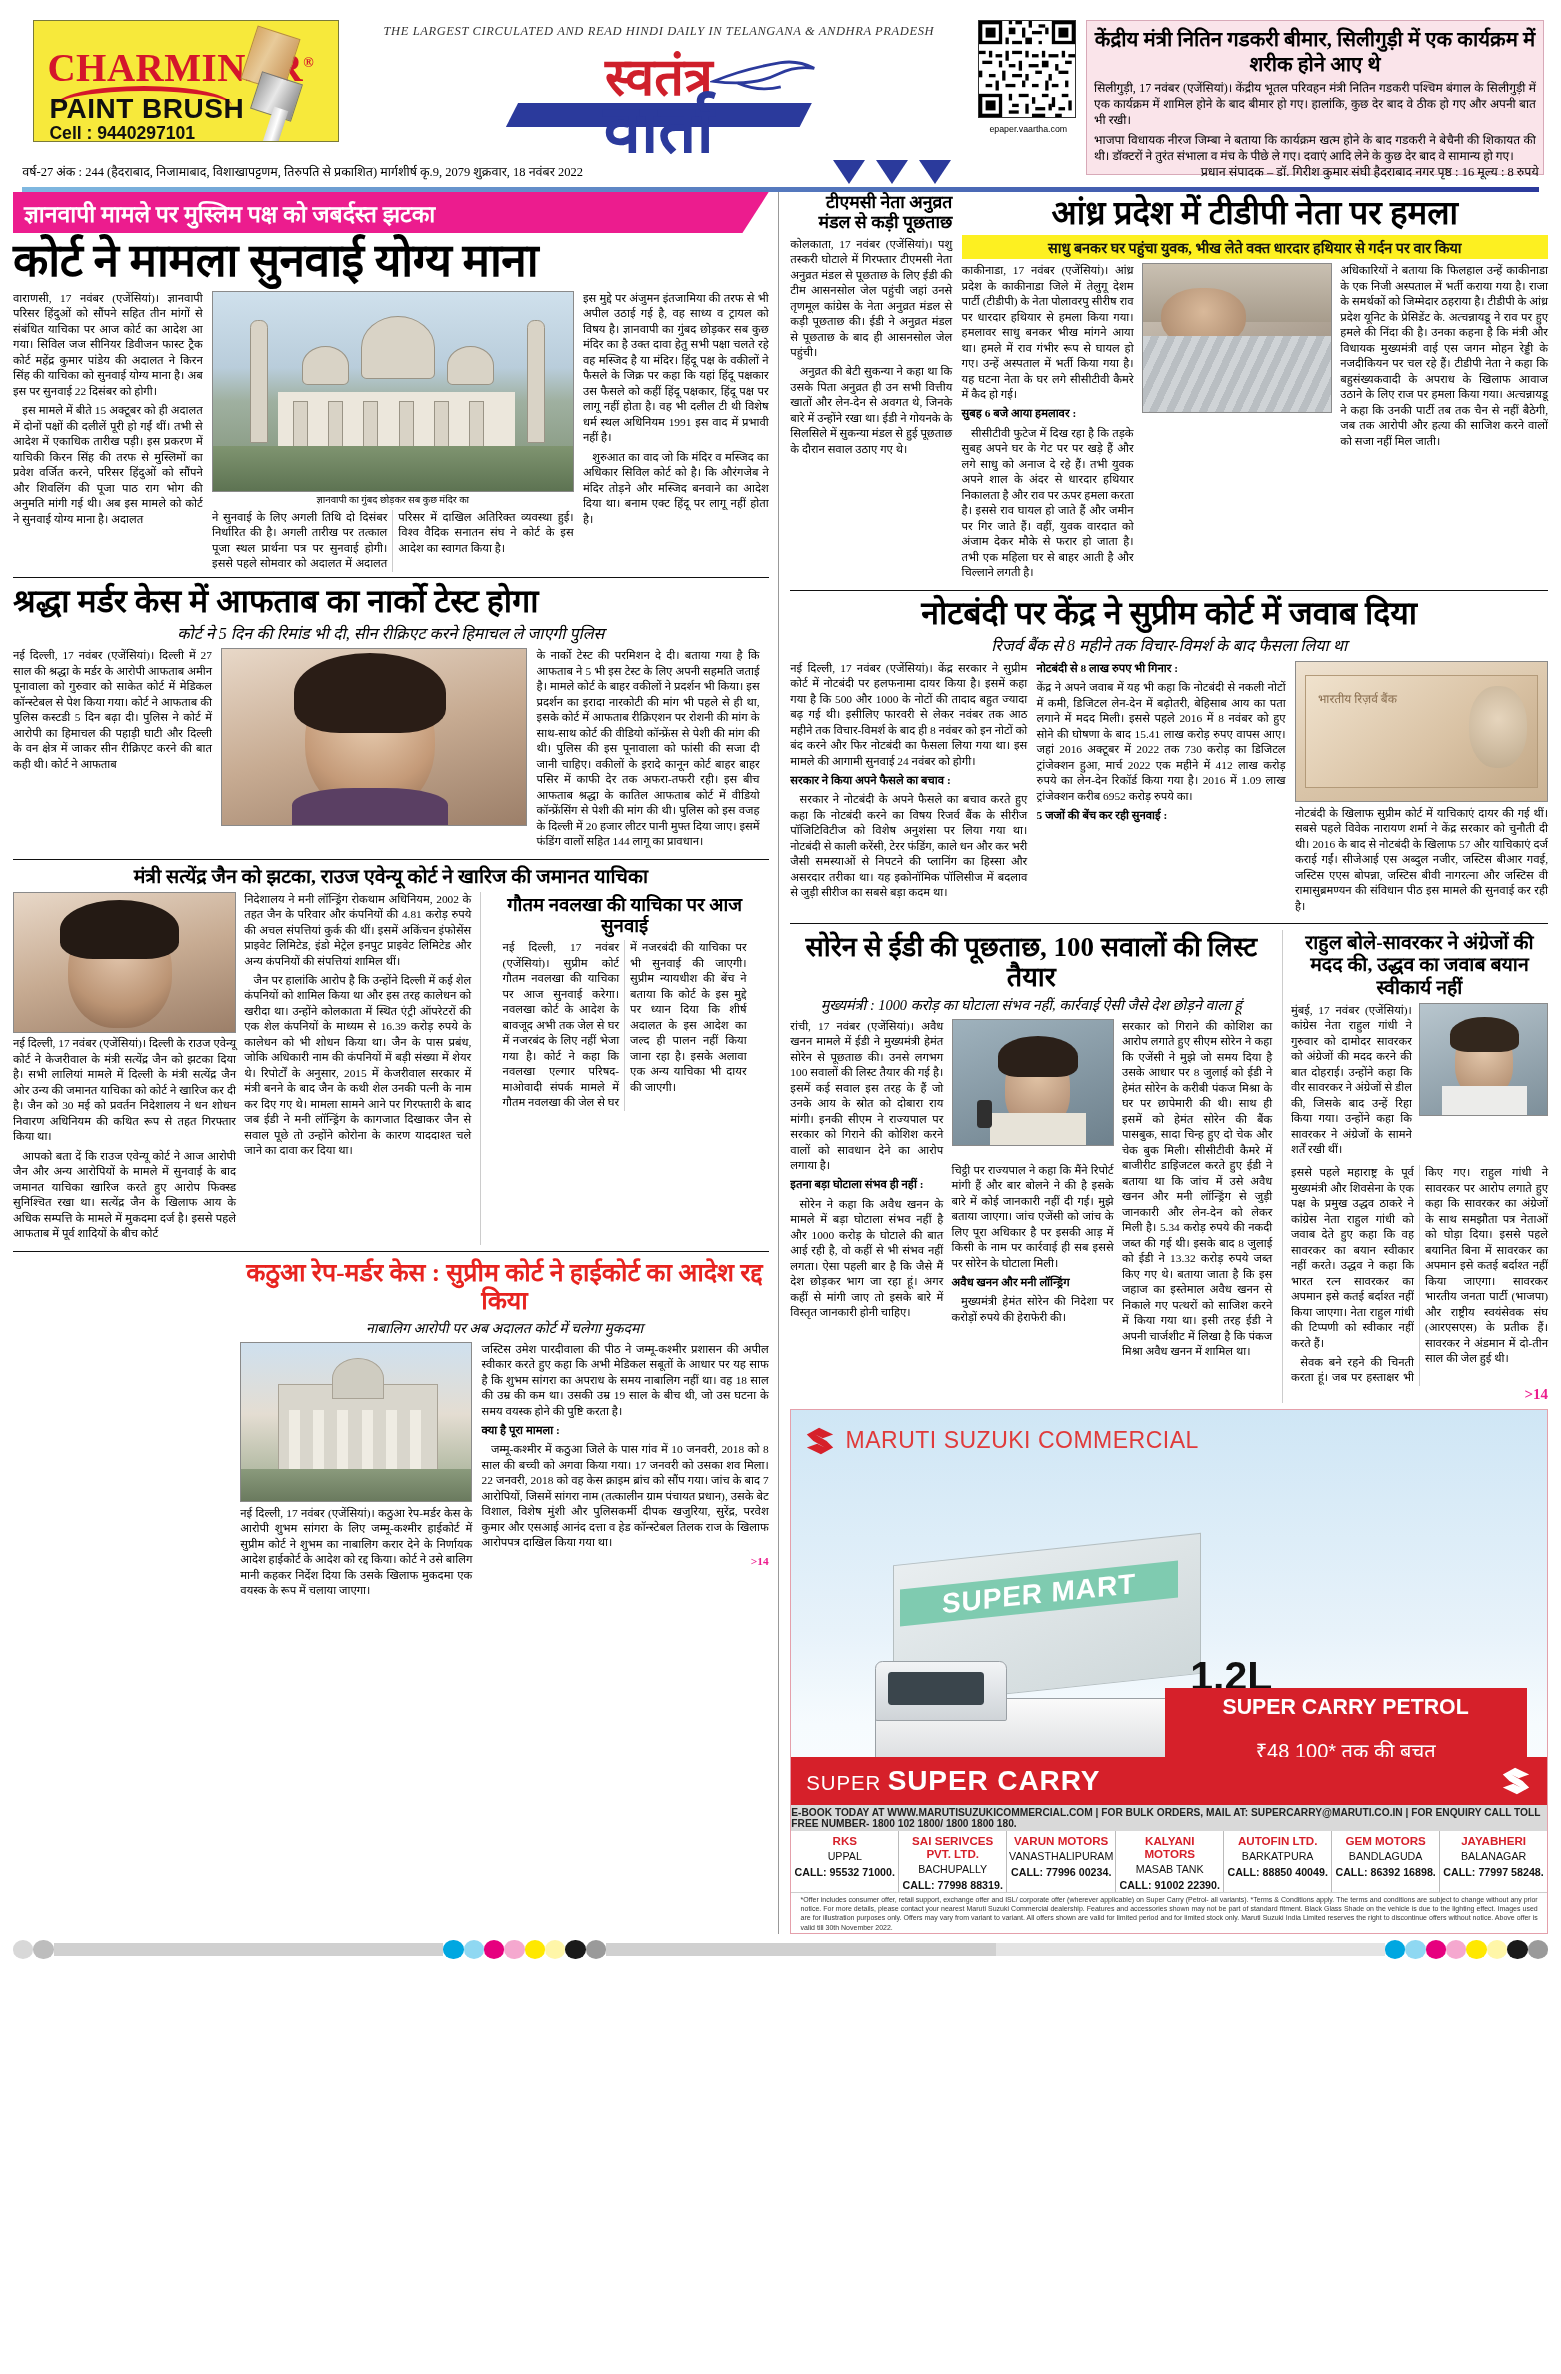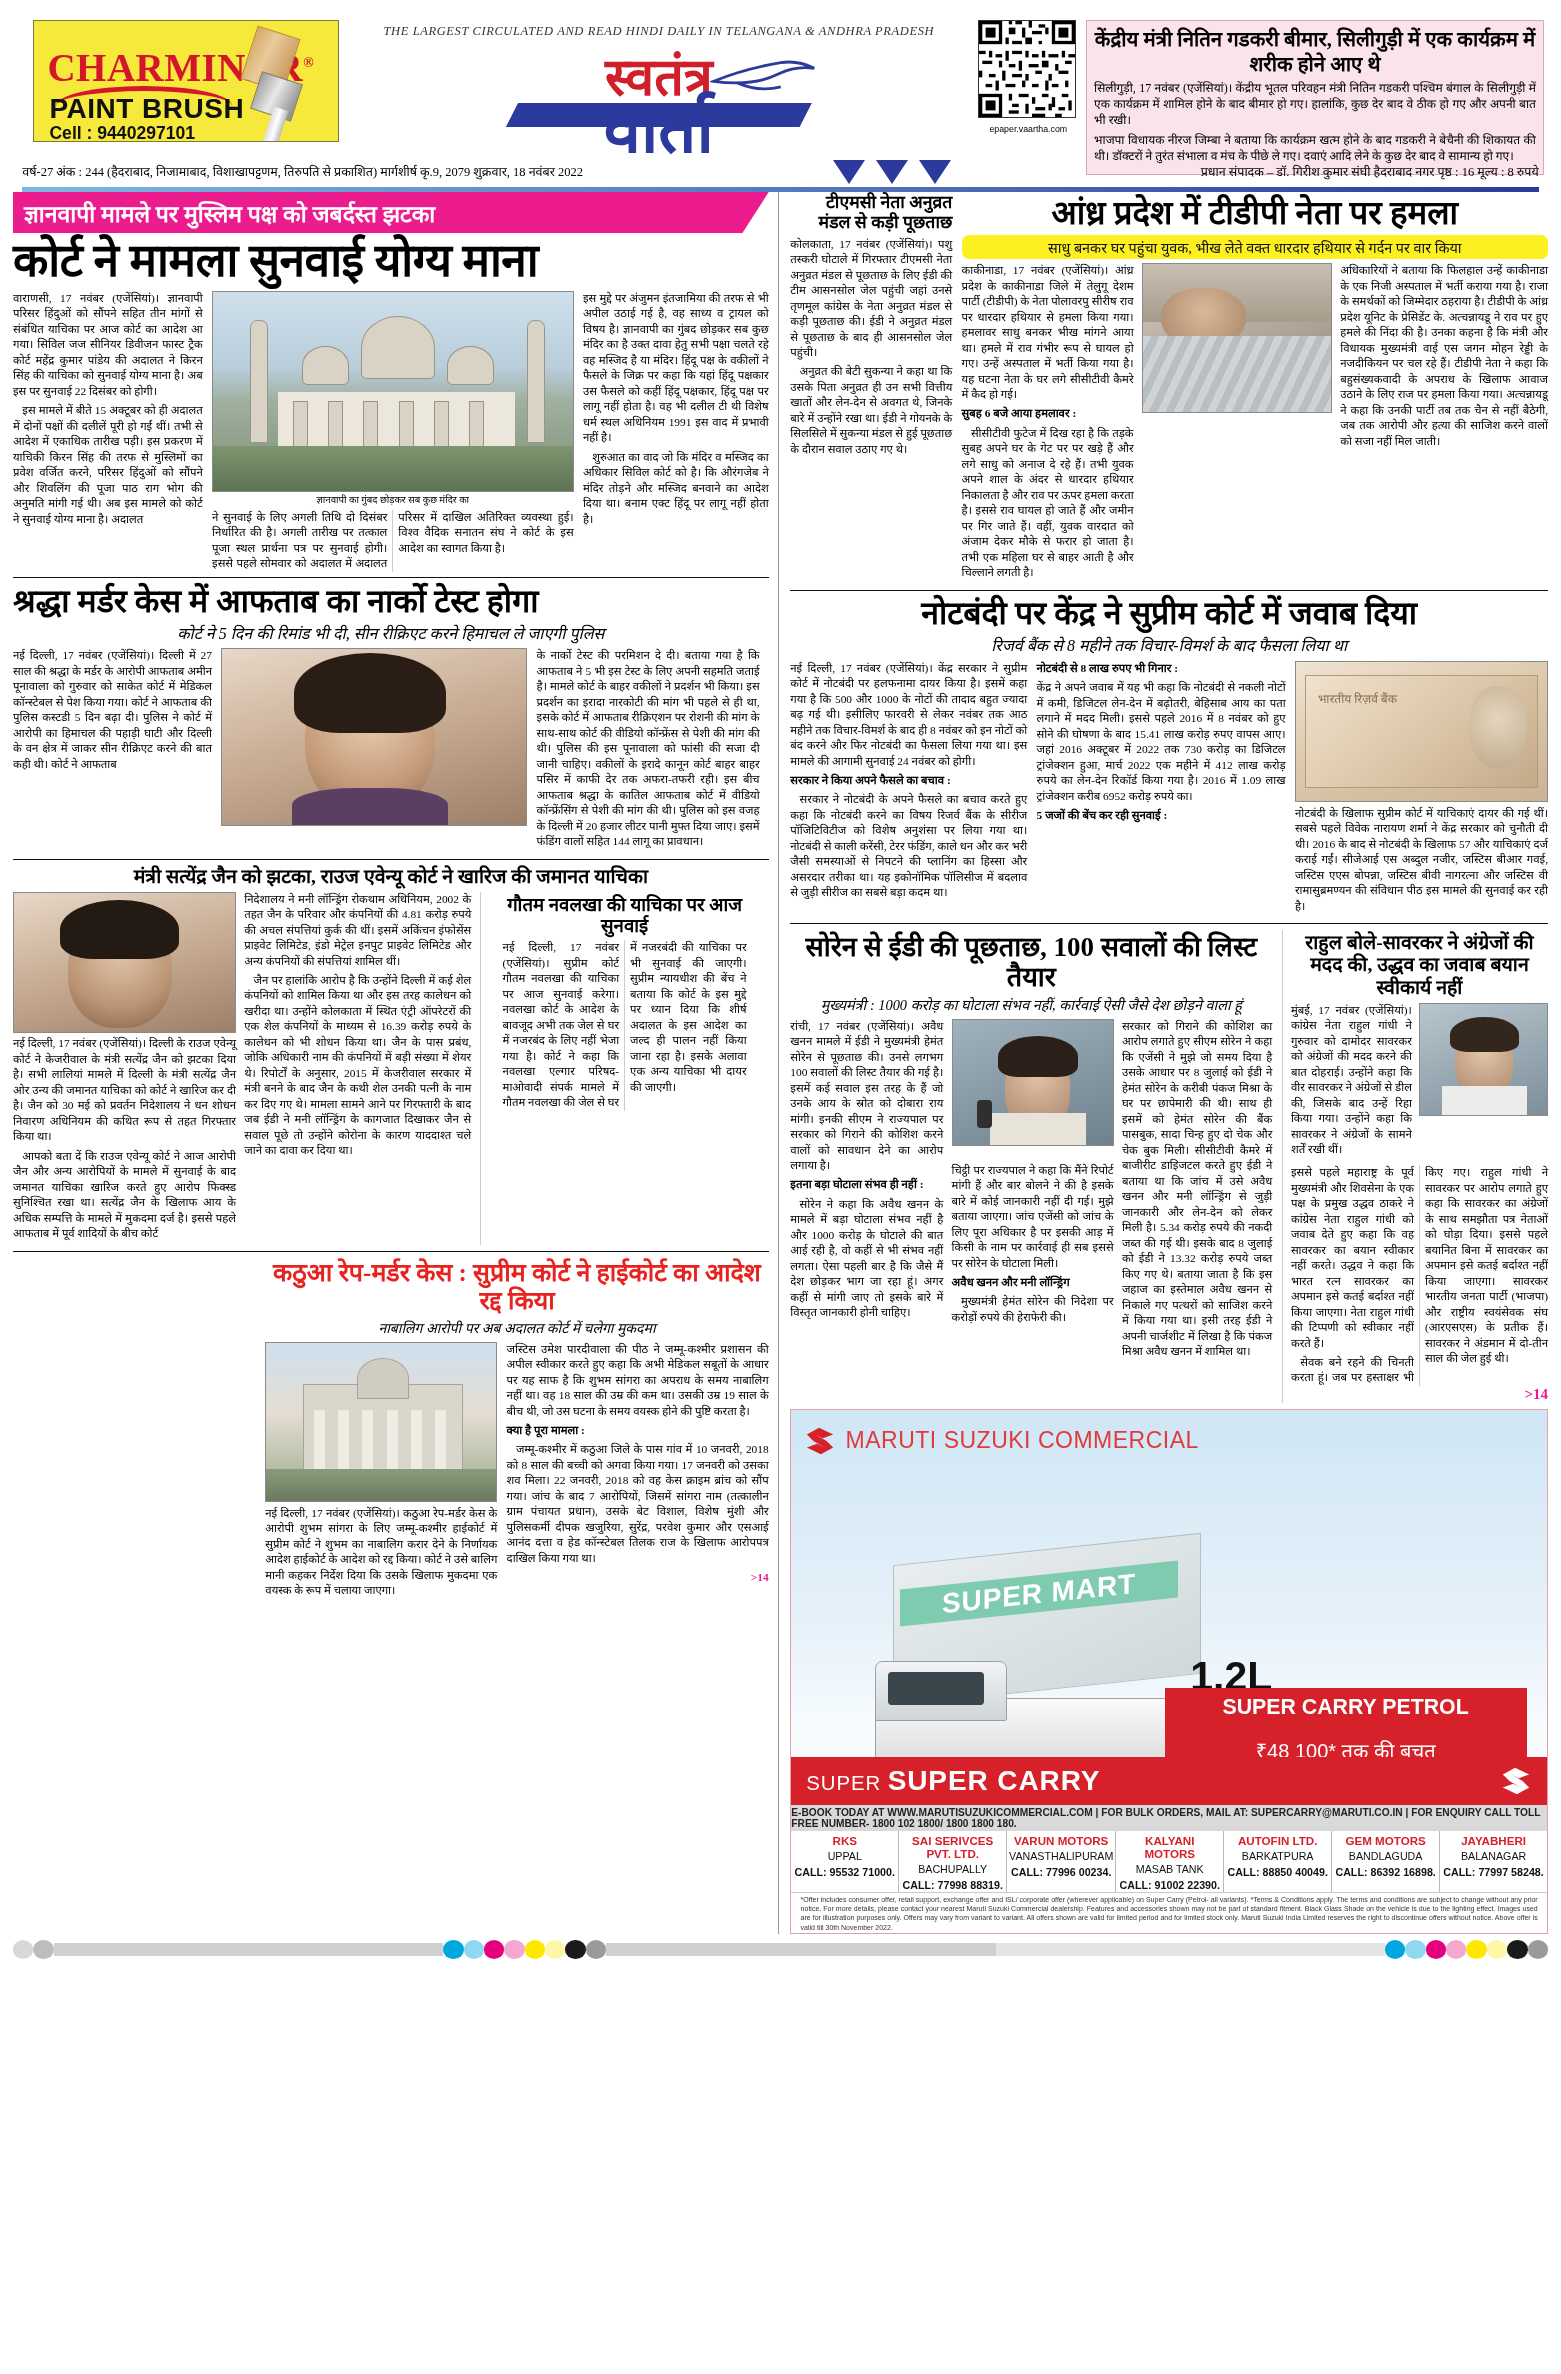--- a/index.html
+++ b/index.html
@@ -40,21 +40,21 @@
   .tri-group{display:flex;gap:11px;margin:0 15px;}
   .tri{width:0;height:0;border-left:16px solid transparent;border-right:16px solid transparent;border-top:24px solid #2b3a9c;}
   .rule-grad{height:4.6px;background:linear-gradient(90deg,#7fb8e0,#2b3a9c);margin:1.9px 9.3px 0 9.3px;}
 
   
   .cols{display:flex;gap:2px;}
   .colL{width:766px;padding-right:9.3px;box-sizing:border-box;border-right:0.9px solid #999;}
   .colR{width:767px;padding-left:9.3px;box-sizing:border-box;}
 
   .banner-pink{background:#ec1c8e;color:#fff;font-size:23px;font-weight:bold;padding:4.6px 11px;clip-path:polygon(0 0,100% 0,96.5% 100%,0 100%);margin-bottom:3.7px;}
-  .banner-yellow{background:#fdf021;color:#111;font-size:14.4px;font-weight:normal;padding:2.8px 7.4px;text-align:center;margin:3.7px 0;border-radius:7px;}
+  .banner-yellow{background:#fdf021;color:#111;font-size:14.4px;font-weight:bold;padding:2.8px 7.4px;text-align:center;margin:3.7px 0;}
   .hl-mega{font-size:46px;font-weight:bold;line-height:1.05;letter-spacing:-0.5px;margin:1.9px 0 5.6px 0;}
   .hl-big{font-size:32px;font-weight:bold;line-height:1.1;margin:2.8px 0;}
   .hl-med{font-size:25px;font-weight:bold;line-height:1.12;margin:1.9px 0;}
   .hl-sm{font-size:19.5px;font-weight:bold;line-height:1.15;margin:1.9px 0;}
   .subhl{font-size:16px;font-style:italic;text-align:center;margin:2.8px 0 4.6px 0;}
   .kicker{font-size:17.6px;font-weight:bold;line-height:1.16;margin-bottom:3.7px;}
   .body2{column-count:2;column-gap:11px;column-rule:0.9px solid #ccc;font-size:11.4px;line-height:1.36;text-align:justify;}
   .body1{font-size:11.4px;line-height:1.36;text-align:justify;}
   .body3 p,.body2 p,.body4 p,.body1 p{margin:0 0 3.7px 0;text-indent:9.3px;}
   .lead{text-indent:0 !important;}
@@ -322,21 +322,21 @@
           <div class="body2" style="margin-top:3.7px;">
             <p class="lead">नई दिल्ली, 17 नवंबर (एजेंसियां)। सुप्रीम कोर्ट गौतम नवलखा की याचिका पर आज सुनवाई करेगा। नवलखा कोर्ट के आदेश के बावजूद अभी तक जेल से घर में नजरबंद के लिए नहीं भेजा गया है। कोर्ट ने कहा कि नवलखा एल्गार परिषद-माओवादी संपर्क मामले में गौतम नवलखा की जेल से घर में नजरबंदी की याचिका पर भी सुनवाई की जाएगी। सुप्रीम न्यायधीश की बेंच ने बताया कि कोर्ट के इस मुद्दे पर ध्यान दिया कि शीर्ष अदालत के इस आदेश का जल्द ही पालन नहीं किया जाना रहा है। इसके अलावा एक अन्य याचिका भी दायर की जाएगी।</p>
           </div>
         </div>
       </div>
 
       <div class="hr-b"></div>
 
       <div style="display:flex;gap:9.3px;">
         <div style="width:218px;"></div>
-        <div style="flex:1;margin-left:25px;">
+        <div style="flex:1;">
           <div class="hl-med" style="text-align:center;"><span class="redtxt">कठुआ रेप-मर्डर केस : सुप्रीम कोर्ट ने हाईकोर्ट का आदेश रद्द किया</span></div>
           <div class="subhl" style="font-size:14px;">नाबालिग आरोपी पर अब अदालत कोर्ट में चलेगा मुकदमा</div>
           <div style="display:flex;gap:9.3px;margin-top:3.7px;">
             <div style="width:232px;">
               <div class="photo court" style="height:158px;">
                 <div style="position:absolute;left:37px;top:41px;width:158px;height:85px;background:#d9d6cc;border:0.9px solid #a9a396;"></div>
                 <div style="position:absolute;left:91px;top:15px;width:50px;height:39px;background:#cfccc1;border-radius:50% 50% 0 0;border:0.9px solid #a9a396;"></div>
                 <div style="position:absolute;left:48px;top:67px;width:11px;height:59px;background:#efece3;"></div>
                 <div style="position:absolute;left:72px;top:67px;width:11px;height:59px;background:#efece3;"></div>
                 <div style="position:absolute;left:96px;top:67px;width:11px;height:59px;background:#efece3;"></div>

